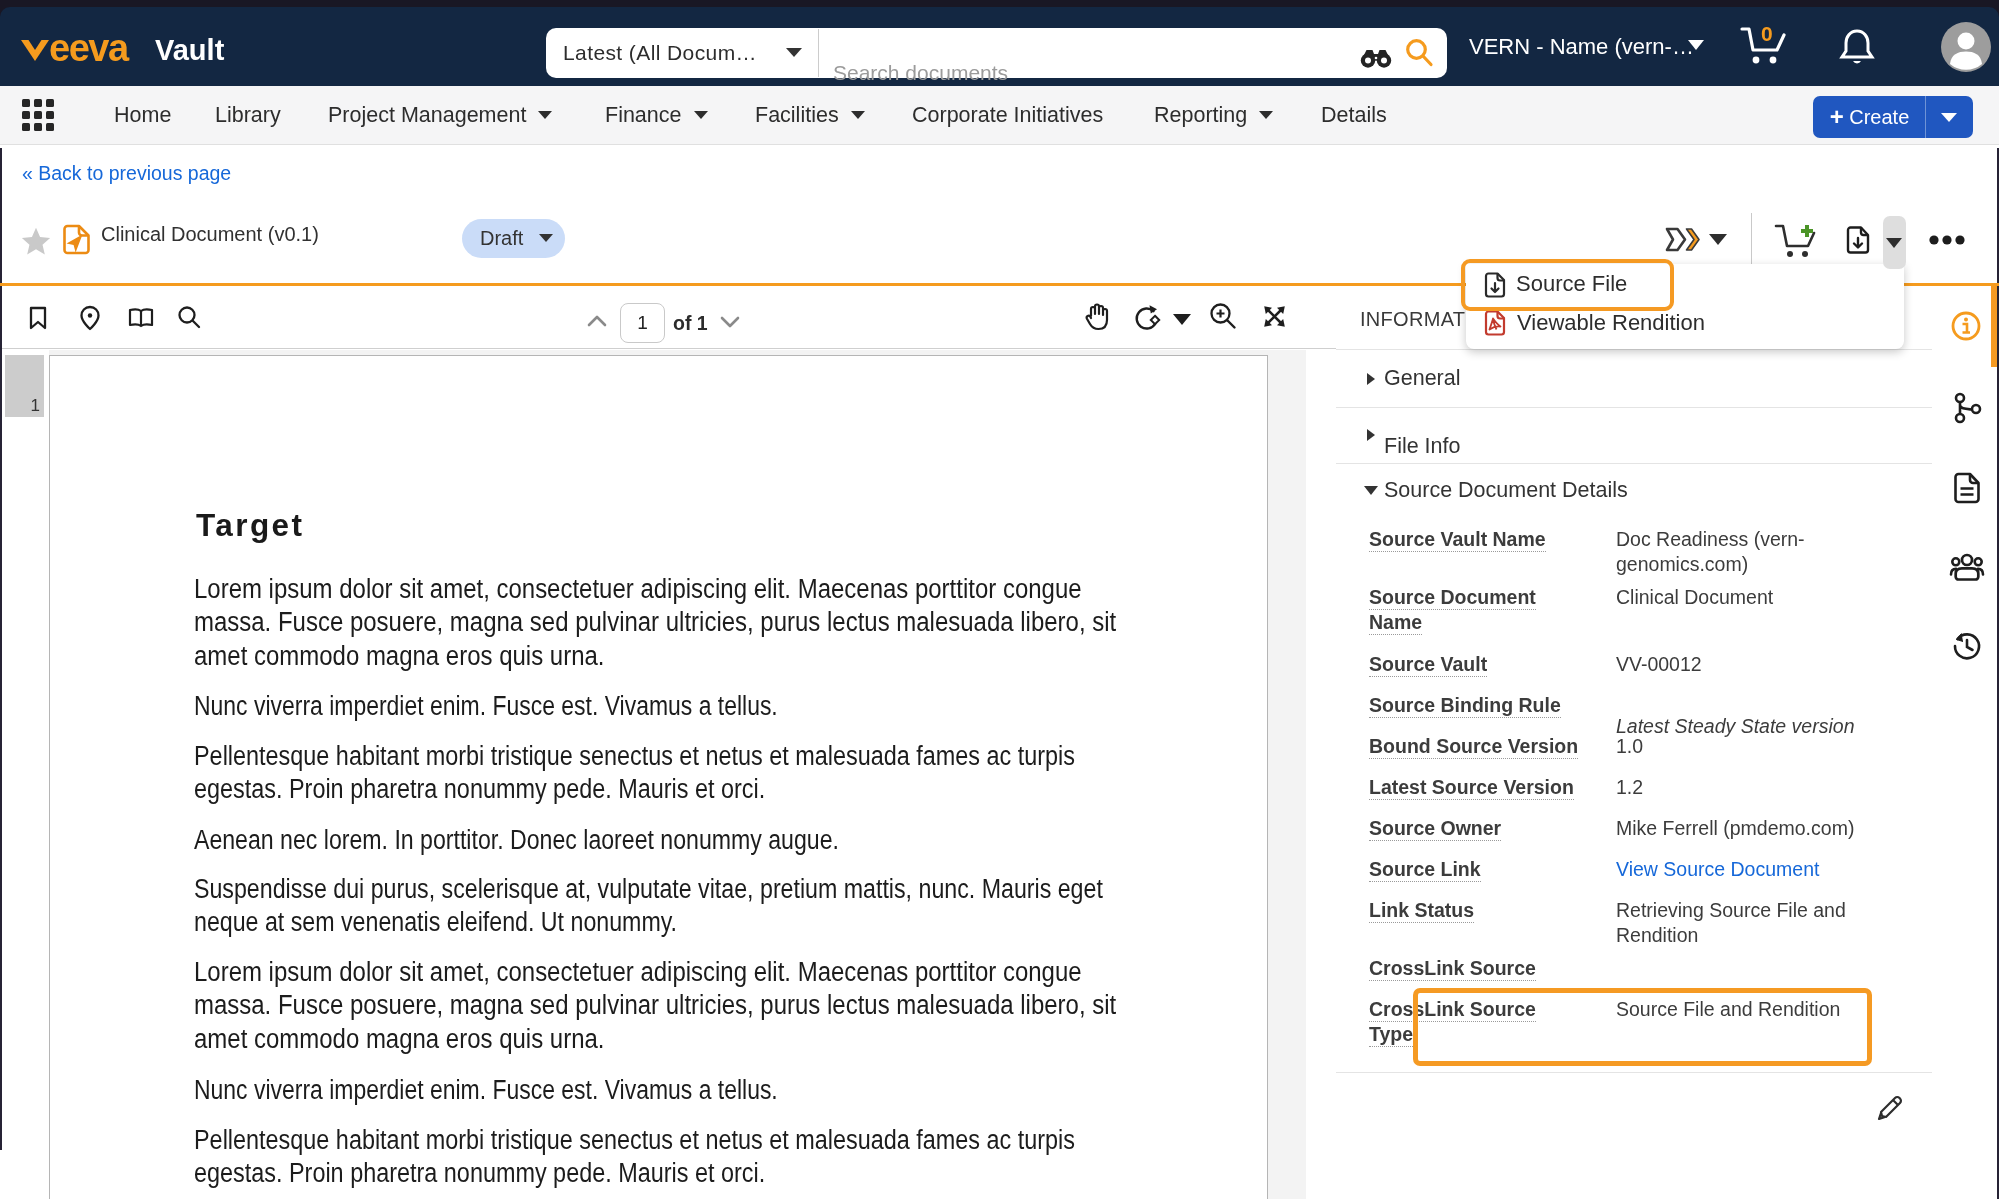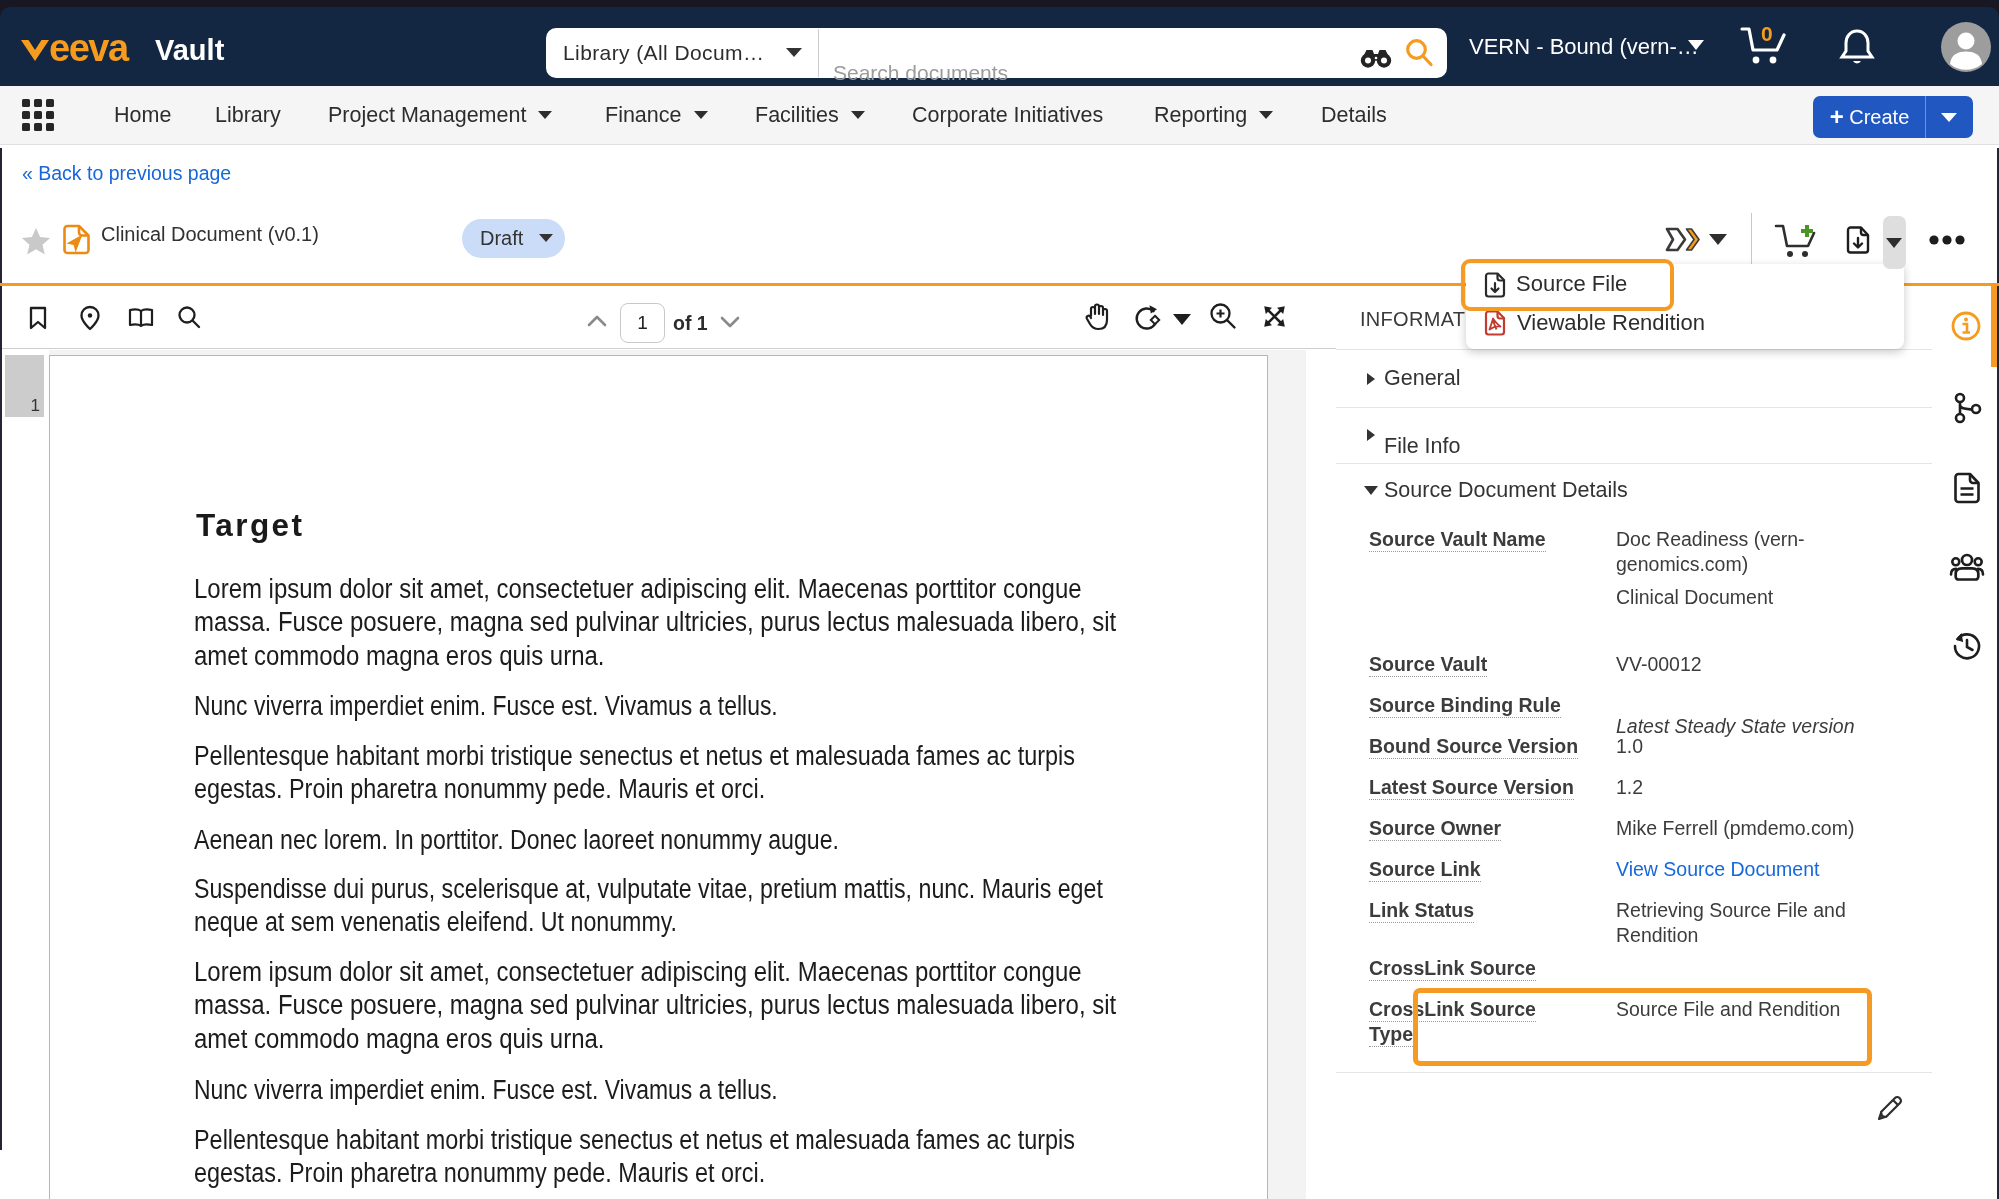--- a/index.html
+++ b/index.html
@@ -68,39 +68,39 @@
 
   <svg style="position:absolute;left:18px;top:20px;" width="220" height="44" viewBox="0 0 220 44">
     <polygon points="3,13 31,13 17,34" fill="#f59b1e"></polygon>
     <polygon points="10.5,13 23.5,13 17,23" fill="#132742"></polygon>
     <text x="31" y="34" font-family="Liberation Sans" font-size="38" font-weight="bold" letter-spacing="-1.5" fill="#f59b1e">eeva</text>
     <text x="137" y="33" font-family="Liberation Sans" font-size="29" font-weight="bold" fill="#ffffff">Vault</text>
   </svg>
 
   <div style="position:absolute;left:546px;top:21px;width:901px;height:50px;background:#fff;border-radius:10px;"></div>
   <div style="position:absolute;left:818px;top:22px;width:1px;height:48px;background:#ccc;"></div>
-  <div style="position:absolute;left:563px;top:21px;height:50px;line-height:50px;font-size:21px;letter-spacing:0.4px;color:#2d2d2d;">Library (All Docum…</div>
+  <div style="position:absolute;left:563px;top:21px;height:50px;line-height:50px;font-size:21px;letter-spacing:0.4px;color:#2d2d2d;">Latest (All Docum…</div>
   <div style="position:absolute;left:786px;top:41px;width:0;height:0;border-left:8px solid transparent;border-right:8px solid transparent;border-top:9px solid #333;"></div>
   <div style="position:absolute;left:833px;top:21px;height:50px;line-height:50px;font-size:21px;color:#9b9b9b;margin-top:20px;">Search documents</div>
 
   <svg style="position:absolute;left:1360px;top:40px;" width="32" height="22" viewBox="0 0 32 22">
     <path d="M6.5 3 h6 l1.5 4 h4 l1.5-4 h6 l4 8 h-9 l-4.5 3 -4.5-3 h-9 Z" fill="#242424"></path>
     <circle cx="8" cy="13.5" r="7.2" fill="#242424"></circle>
     <circle cx="24" cy="13.5" r="7.2" fill="#242424"></circle>
     <circle cx="8" cy="13.5" r="3" fill="#fff"></circle>
     <circle cx="24" cy="13.5" r="3" fill="#fff"></circle>
     <circle cx="16" cy="11" r="1.3" fill="#fff"></circle>
   </svg>
 
   <svg style="position:absolute;left:1406px;top:32px;" width="28" height="29" viewBox="0 0 28 29">
     <circle cx="10.5" cy="10.5" r="8.8" fill="none" stroke="#f59b1e" stroke-width="3.2"></circle>
     <line x1="17" y1="17" x2="25" y2="25.5" stroke="#f59b1e" stroke-width="3.2" stroke-linecap="round"></line>
   </svg>
 
-  <div style="position:absolute;left:1469px;top:13px;height:53px;line-height:53px;font-size:22px;color:#fff;">VERN - Bound (vern-…</div>
+  <div style="position:absolute;left:1469px;top:13px;height:53px;line-height:53px;font-size:22px;color:#fff;">VERN - Name (vern-…</div>
   <div style="position:absolute;left:1688px;top:33px;width:0;height:0;border-left:8px solid transparent;border-right:8px solid transparent;border-top:10px solid #fff;"></div>
 
   <svg style="position:absolute;left:1739px;top:16px;" width="54" height="48" viewBox="0 0 54 48">
     <path d="M3 6 H10 L14 27 H38 L45 12" fill="none" stroke="#fff" stroke-width="3.2" stroke-linejoin="round" stroke-linecap="round"></path>
     <circle cx="17" cy="37" r="3.4" fill="#fff"></circle>
     <circle cx="34" cy="37" r="3.4" fill="#fff"></circle>
     <text x="22" y="18" font-family="Liberation Sans" font-size="21" font-weight="bold" fill="#f59b1e">0</text>
   </svg>
 
   <svg style="position:absolute;left:1838px;top:20px;" width="38" height="42" viewBox="0 0 38 42">
@@ -266,20 +266,21 @@
   <div class="tri-r" style="top:87px;"></div>
   <div class="sechdr" style="top:80px;">General</div>
   <div class="pdiv" style="top:121px;"></div>
   <div class="tri-r" style="top:143px;"></div>
   <div class="sechdr" style="top:148px;">File Info</div>
   <div class="pdiv" style="top:177px;"></div>
   <div class="tri-d" style="top:200px;"></div>
   <div class="sechdr" style="top:192px;">Source Document Details</div>
   <div class="flabel" style="top:241px;"><span>Source Vault Name</span></div>
   <div class="fvalue" style="top:241px;">Doc Readiness (vern-<br>genomics.com)</div>
+  <div class="flabel" style="top:299px;"><span>Source Document</span><br><span>Name</span></div>
   <div class="fvalue" style="top:299px;">Clinical Document</div>
   <div class="flabel" style="top:366px;"><span>Source Vault</span></div>
   <div class="fvalue" style="top:366px;">VV-00012</div>
   <div class="flabel" style="top:407px;"><span>Source Binding Rule</span></div>
   <div class="fvalue" style="top:428px;font-style:italic;">Latest Steady State version</div>
   <div class="flabel" style="top:448px;"><span>Bound Source Version</span></div>
   <div class="fvalue" style="top:448px;">1.0</div>
   <div class="flabel" style="top:489px;"><span>Latest Source Version</span></div>
   <div class="fvalue" style="top:489px;">1.2</div>
   <div class="flabel" style="top:530px;"><span>Source Owner</span></div>

